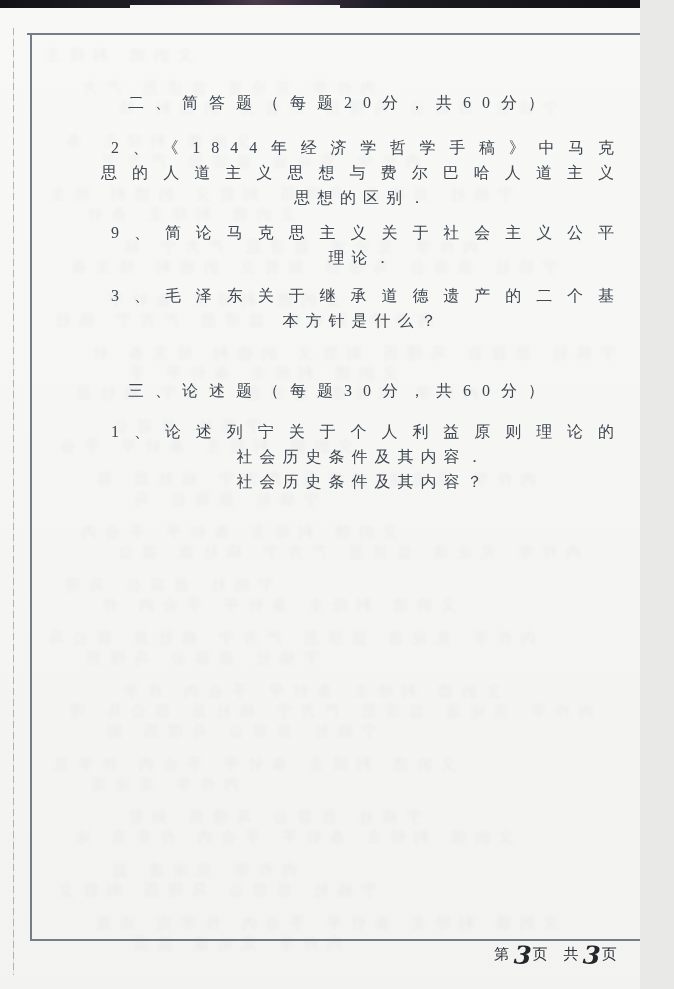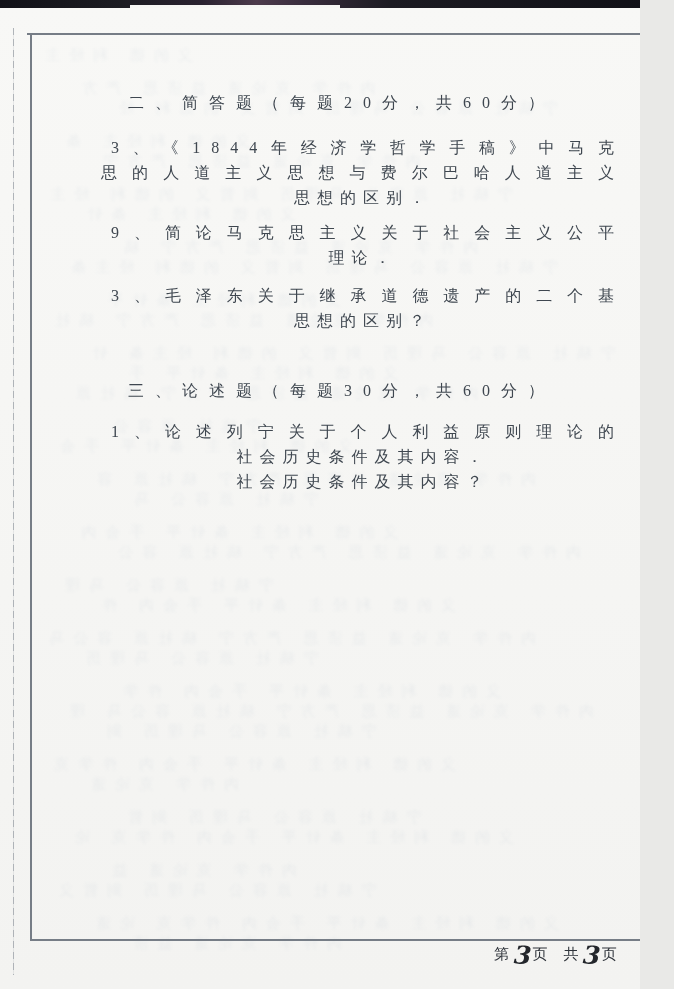--- a/index.html
+++ b/index.html
@@ -105,29 +105,29 @@
   <div class="scan-left-line"></div>
 
   <div class="frame-top"></div>
   <div class="frame-left"></div>
   <div class="frame-bottom"></div>
 
   <div class="content">
 
     <div class="line head">二、简答题（每题20分，共60分）</div>
 
-    <div class="line full q1st mt20">3、《1844年经济学哲学手稿》中马克</div>
+    <div class="line full q1st mt20">2、《1844年经济学哲学手稿》中马克</div>
     <div class="line full">思的人道主义思想与费尔巴哈人道主义</div>
     <div class="line short">思想的区别．</div>
 
     <div class="line full q1st mt10">9、简论马克思主义关于社会主义公平</div>
     <div class="line short">理论．</div>
 
     <div class="line full q1st mt13">3、毛泽东关于继承道德遗产的二个基</div>
-    <div class="line short">思想的区别？</div>
+    <div class="line short">本方针是什么？</div>
 
     <div class="line head mt45">三、论述题（每题30分，共60分）</div>
 
     <div class="line full q1st mt16">1、论述列宁关于个人利益原则理论的</div>
     <div class="line short">社会历史条件及其内容．</div>
 
     <div class="line short">社会历史条件及其内容？</div>
 
   </div>
 

